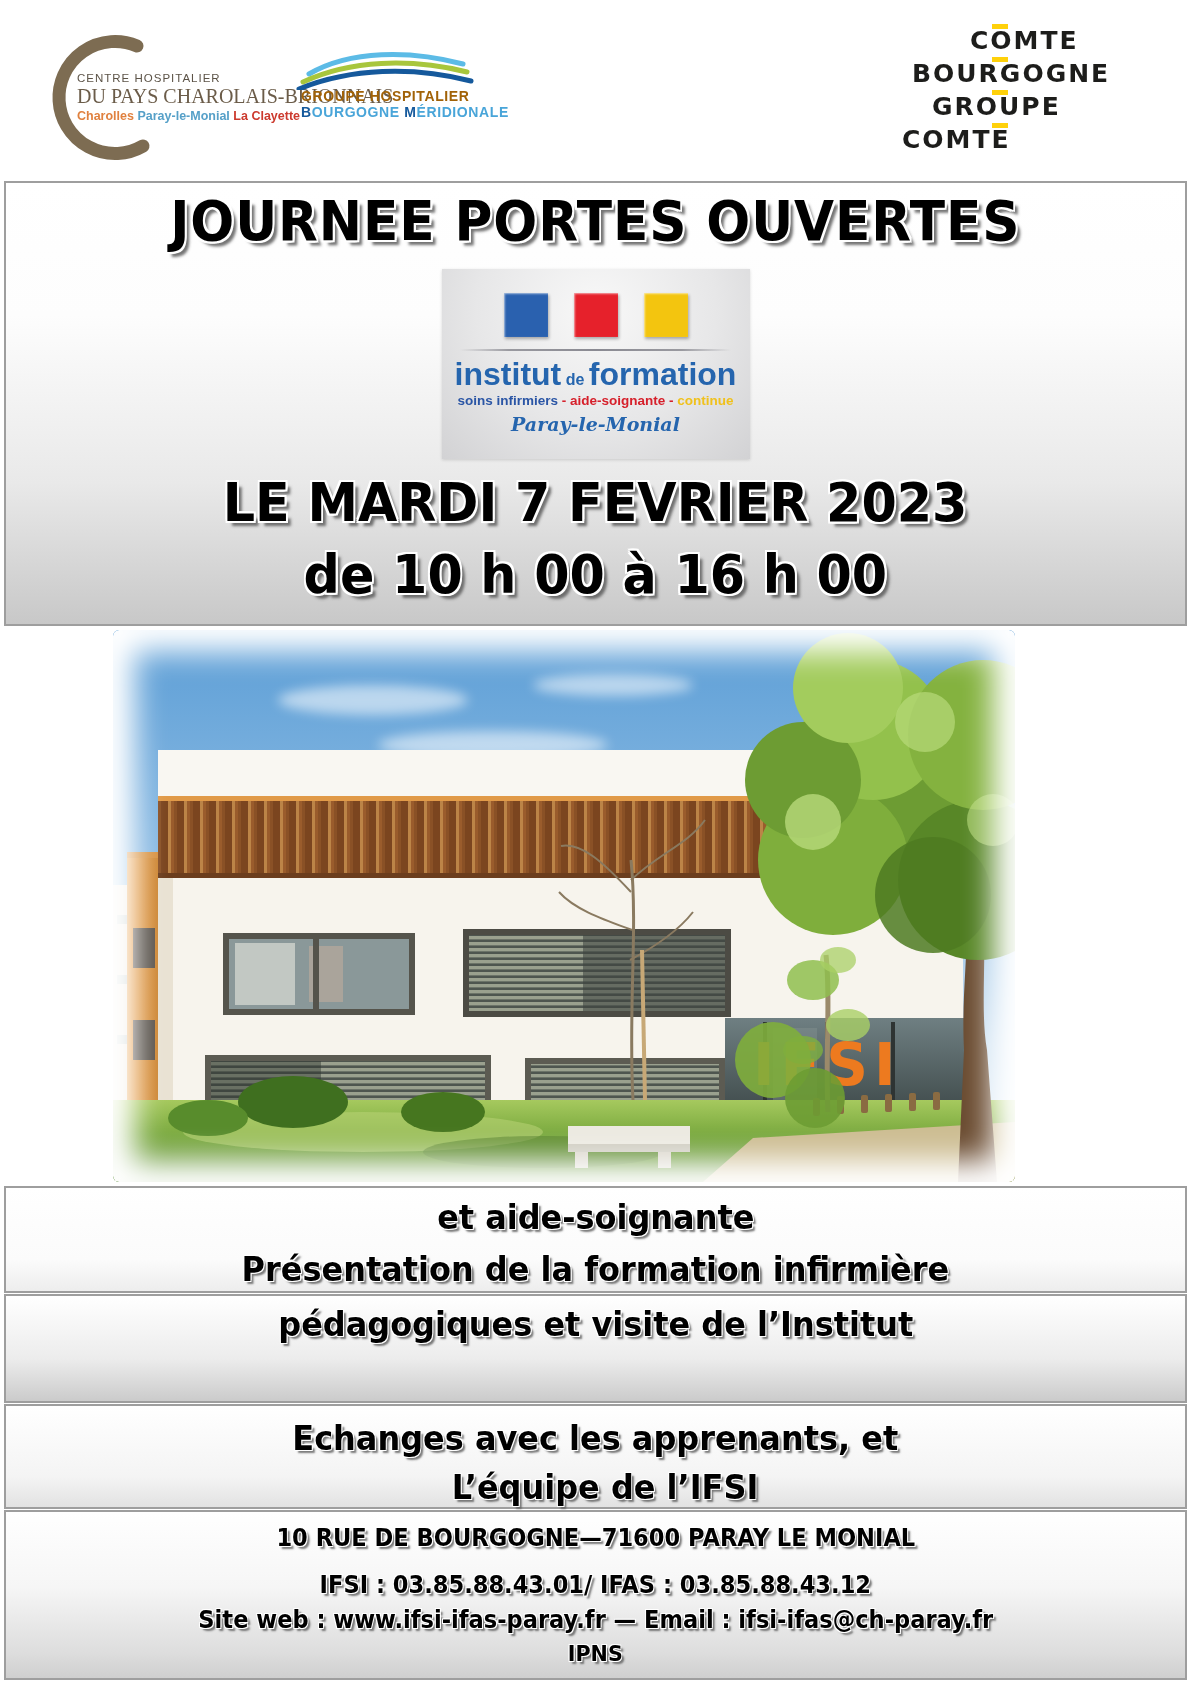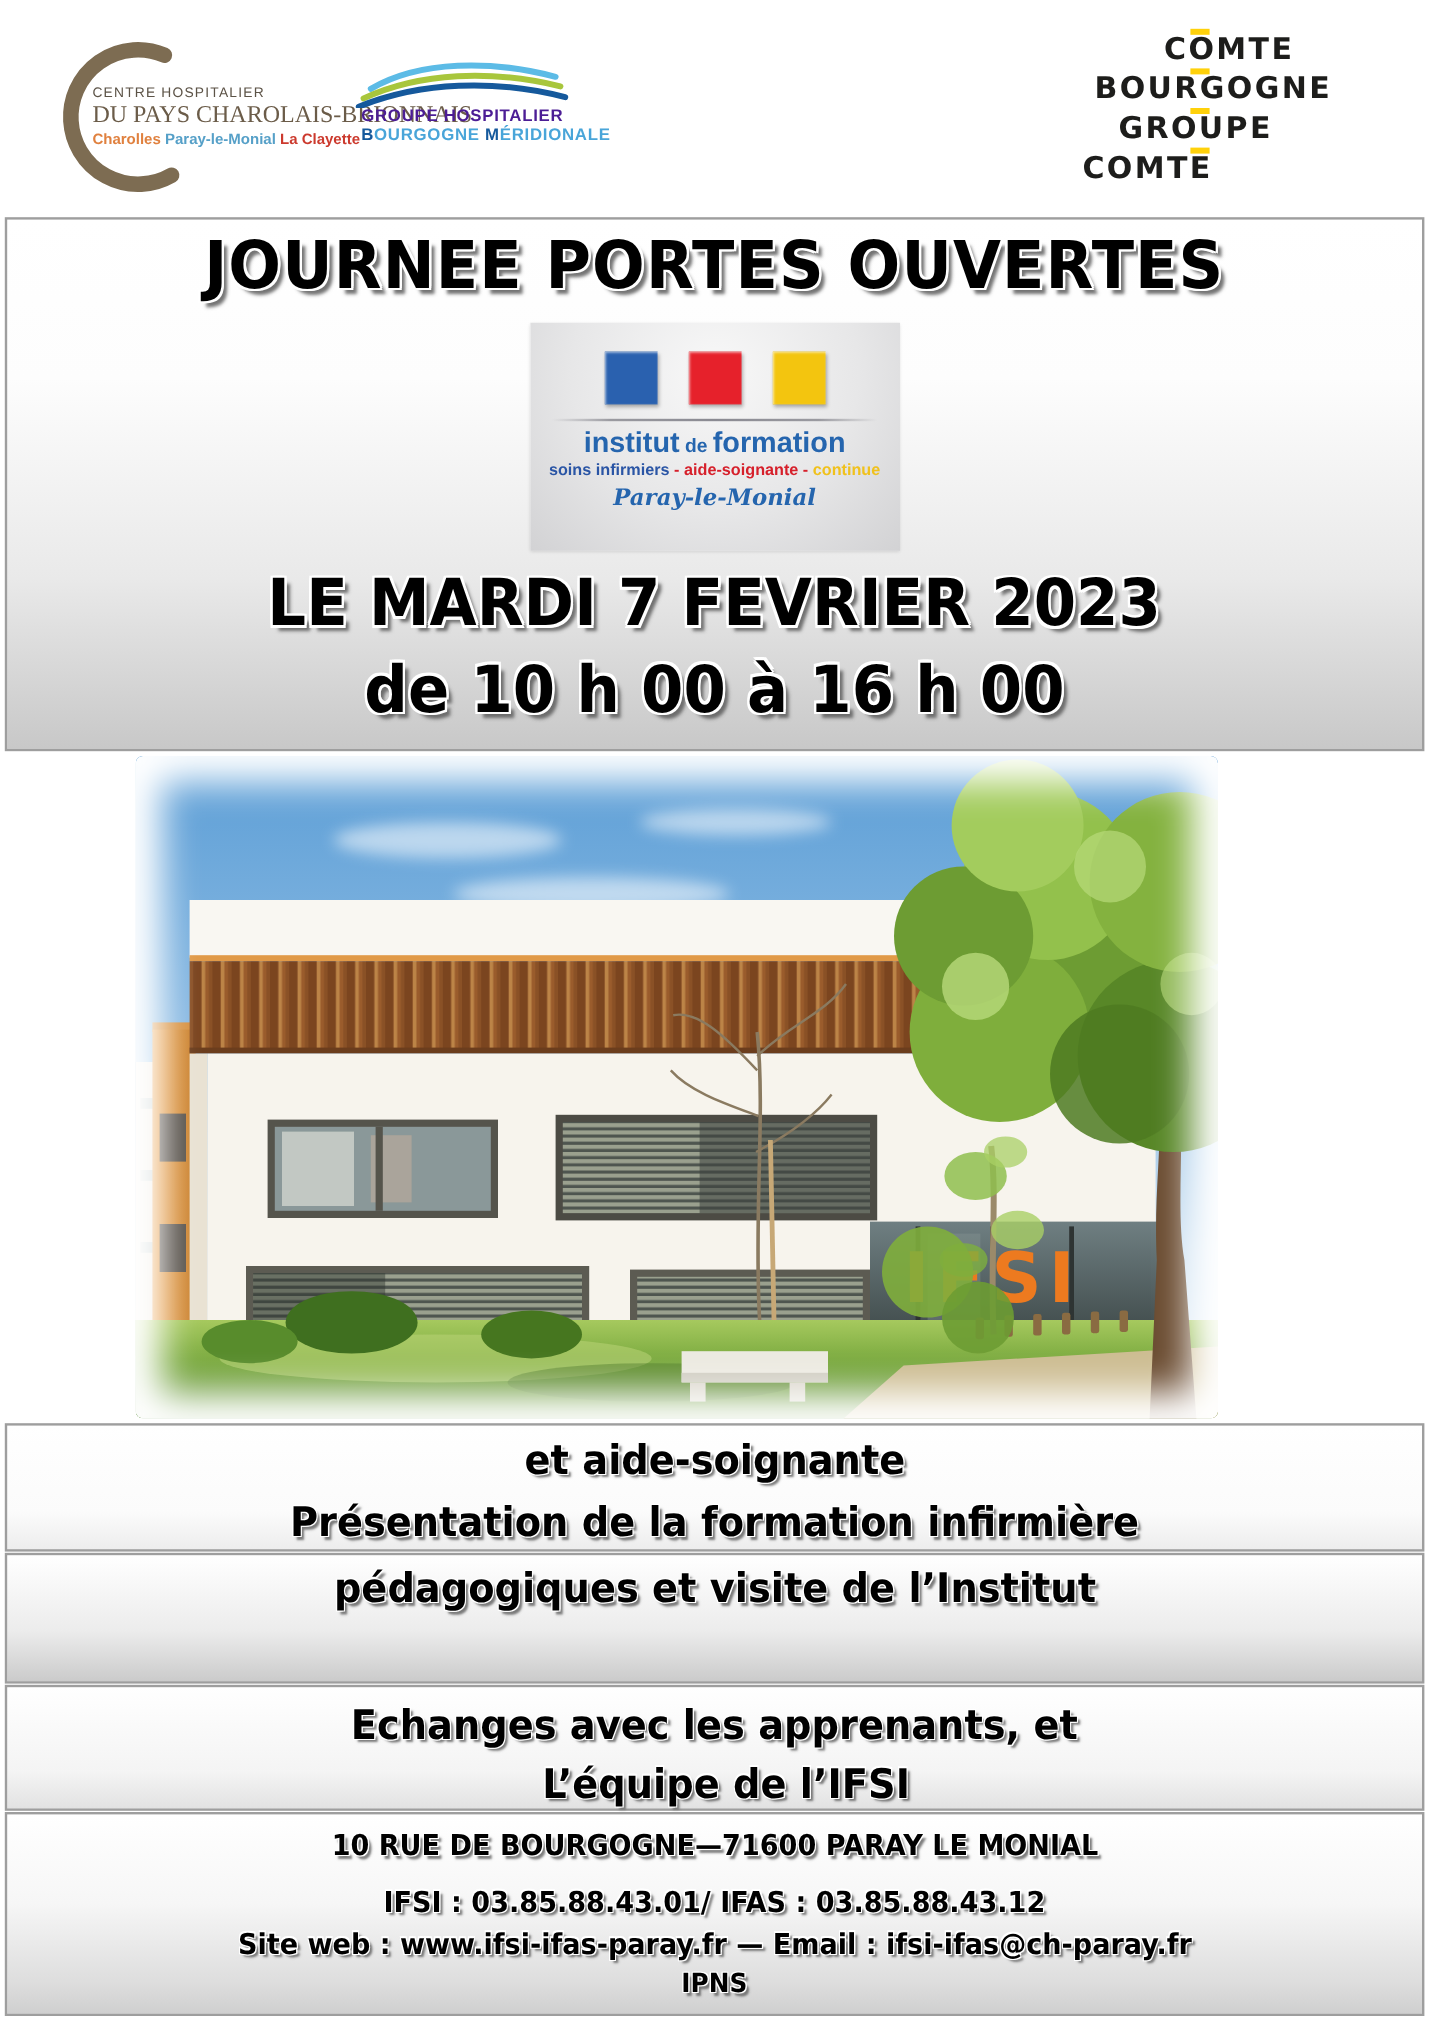--- a/index.html
+++ b/index.html
@@ -27,21 +27,21 @@
   
   .ch-logo{position:absolute;left:33px;top:28px;width:260px;height:140px;}
   .ch-swoosh{position:absolute;left:0;top:0;}
   .ch-text{position:absolute;left:44px;top:44px;width:216px;}
   .ch-line1{font-size:11.5px;letter-spacing:1px;color:#5c5347;}
   .ch-line2{font-size:20px;font-family:"Liberation Serif",serif;color:#6b5c49;white-space:nowrap;margin-top:1px;}
   .ch-line3{font-size:12.5px;font-weight:bold;text-align:right;white-space:nowrap;margin-top:1px;}
   .ch-orange{color:#e0813f;} .ch-blue{color:#56a0c8;} .ch-red{color:#cc3a2e;}
   .gh-logo{position:absolute;left:295px;top:48px;width:190px;height:80px;}
   .gh-arcs{position:absolute;left:0;top:0;}
-  .gh-line1{position:absolute;left:6px;top:40px;font-size:14px;font-weight:bold;color:#4c1d95;letter-spacing:.6px;white-space:nowrap;}
+  .gh-line1{position:absolute;left:6px;top:40px;font-size:14px;font-weight:bold;color:#a16207;letter-spacing:.6px;white-space:nowrap;}
   .gh-line2{position:absolute;left:6px;top:56px;font-size:14px;font-weight:bold;color:#49a5d9;letter-spacing:.6px;white-space:nowrap;}
   .gh-dark{color:#15599c;}
   .region-logo{position:absolute;left:900px;top:24px;width:180px;height:140px;
     font-family:"DejaVu Sans",sans-serif;font-weight:bold;font-size:25px;color:#1d1d1b;letter-spacing:2px;}
   .region-line{height:33px;line-height:33px;white-space:nowrap;}
   .rl1{padding-left:70px;} .rl2{padding-left:12px;} .rl3{padding-left:32px;} .rl4{padding-left:2px;}
   .region-dash{position:absolute;left:92px;width:16px;height:5px;background:#ffd10a;}
   .rd1{top:0px;} .rd2{top:33px;} .rd3{top:66px;} .rd4{top:99px;}
   
   .hero{
@@ -58,21 +58,21 @@
     width:308px;height:190px;
     background:radial-gradient(ellipse at 50% 22%,#f8f8f8 0%,#e7e7e8 55%,#d2d2d4 100%);
     box-shadow:0 1px 3px rgba(0,0,0,.15);
   }
   .if-squares{display:flex;justify-content:center;gap:26px;padding-top:24px;}
   .if-sq{width:44px;height:44px;box-shadow:inset 1px 1px 2px rgba(255,255,255,.6),1px 2px 3px rgba(0,0,0,.3);}
   .sq-blue{background:#2a61af;} .sq-red{background:#e6212b;} .sq-yellow{background:#f3c50f;}
   .if-divider{margin:12px auto 5px;width:88%;height:2px;
     background:linear-gradient(90deg,rgba(150,150,155,0),#9a9aa0 18%,#8a8a92 50%,#9a9aa0 82%,rgba(150,150,155,0));}
   .if-name{text-align:center;color:#2565ae;font-weight:bold;white-space:nowrap;}
-  .if-name .big{font-size:24px;} .if-name .small{font-size:16px;}
+  .if-name .big{font-size:32px;} .if-name .small{font-size:16px;}
   .if-sub{text-align:center;font-size:13.5px;font-weight:bold;white-space:nowrap;margin-top:0;}
   .if-blue{color:#2a55a5;} .if-red{color:#d6202b;} .if-yellow{color:#f0c11c;}
   .if-city{text-align:center;font-size:19px;font-weight:bold;font-style:italic;color:#2565ae;
     font-family:"DejaVu Serif",serif;margin-top:5px;}
   
   .photo{position:absolute;left:113px;top:630px;width:902px;height:552px;border-radius:6px;overflow:hidden;}
   .photo:after{content:"";position:absolute;inset:0;box-shadow:inset 0 0 30px 22px #ffffff;border-radius:6px;pointer-events:none;}
   
   .ibox{
     position:absolute;left:4px;width:1179px;border:2px solid #9e9e9e;text-align:center;

